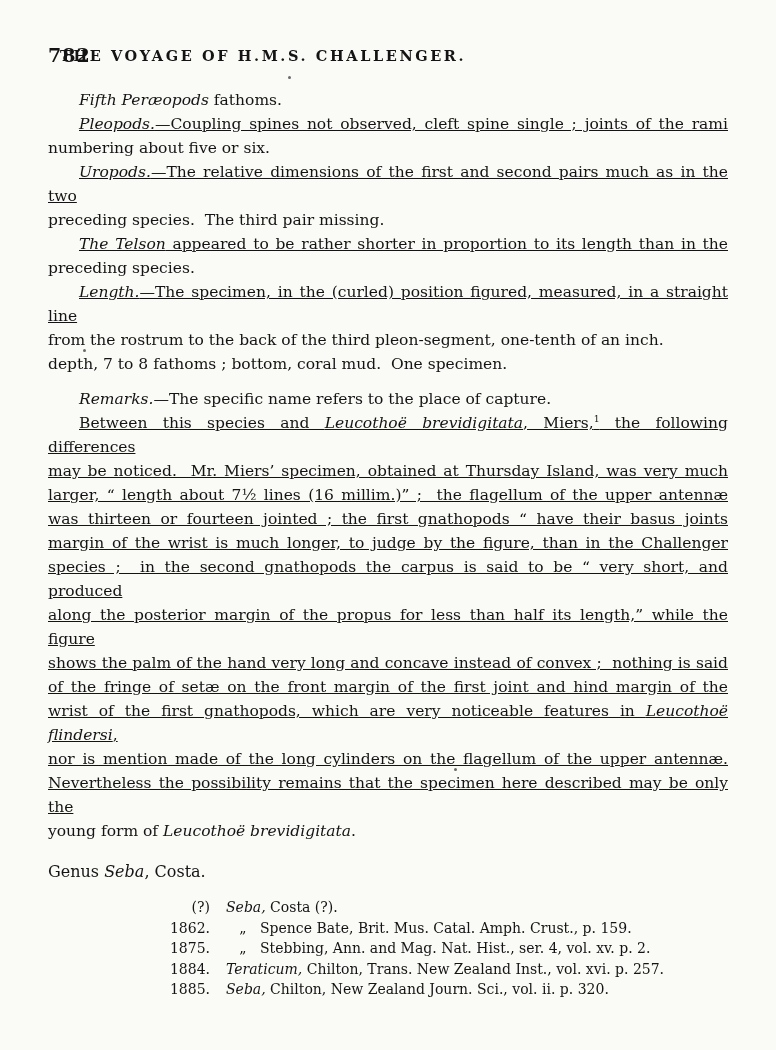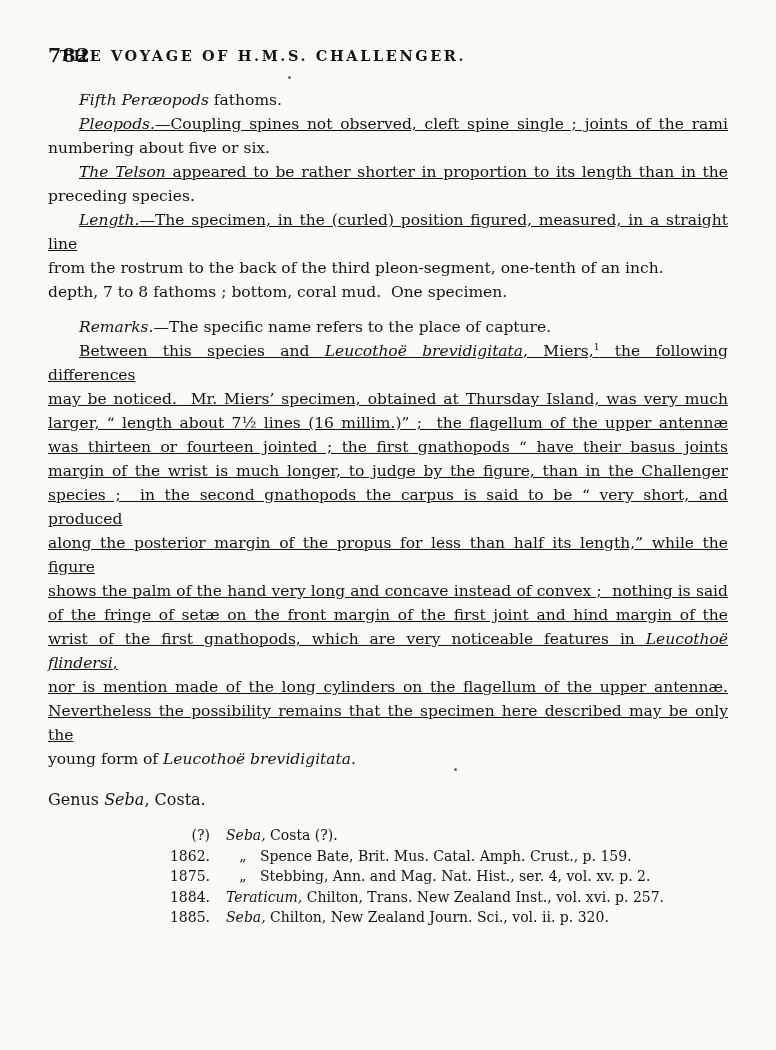--- a/index.html
+++ b/index.html
@@ -58,20 +58,24 @@
   </div>
   <div class="body-text" id="page-body">
       <div>
         <div class="line indent"><span class="it">Fifth Peræopods</span><span> fathoms.</span></div>
       </div>
       <div>
         <div class="line indent j"><span class="it">Pleopods.</span><span>—Coupling spines not observed, cleft spine single ; joints of the rami</span></div>
         <div class="line"><span>numbering about five or six.</span></div>
       </div>
       <div>
+        <div class="line indent j"><span class="it">Uropods.</span><span>—The relative dimensions of the first and second pairs much as in the two</span></div>
+        <div class="line"><span>preceding species.&nbsp; The third pair missing.</span></div>
+      </div>
+      <div>
         <div class="line indent j"><span class="it">The Telson</span><span> appeared to be rather shorter in proportion to its length than in the</span></div>
         <div class="line"><span>preceding species.</span></div>
       </div>
       <div>
         <div class="line indent j"><span class="it">Length.</span><span>—The specimen, in the (curled) position figured, measured, in a straight line</span></div>
         <div class="line"><span>from the rostrum to the back of the third pleon-segment, one-tenth of an inch.</span></div>
       </div>
       <div>
         <div class="line"><span>depth, 7 to 8 fathoms ; bottom, coral mud.&nbsp; One specimen.</span></div>
       </div>

